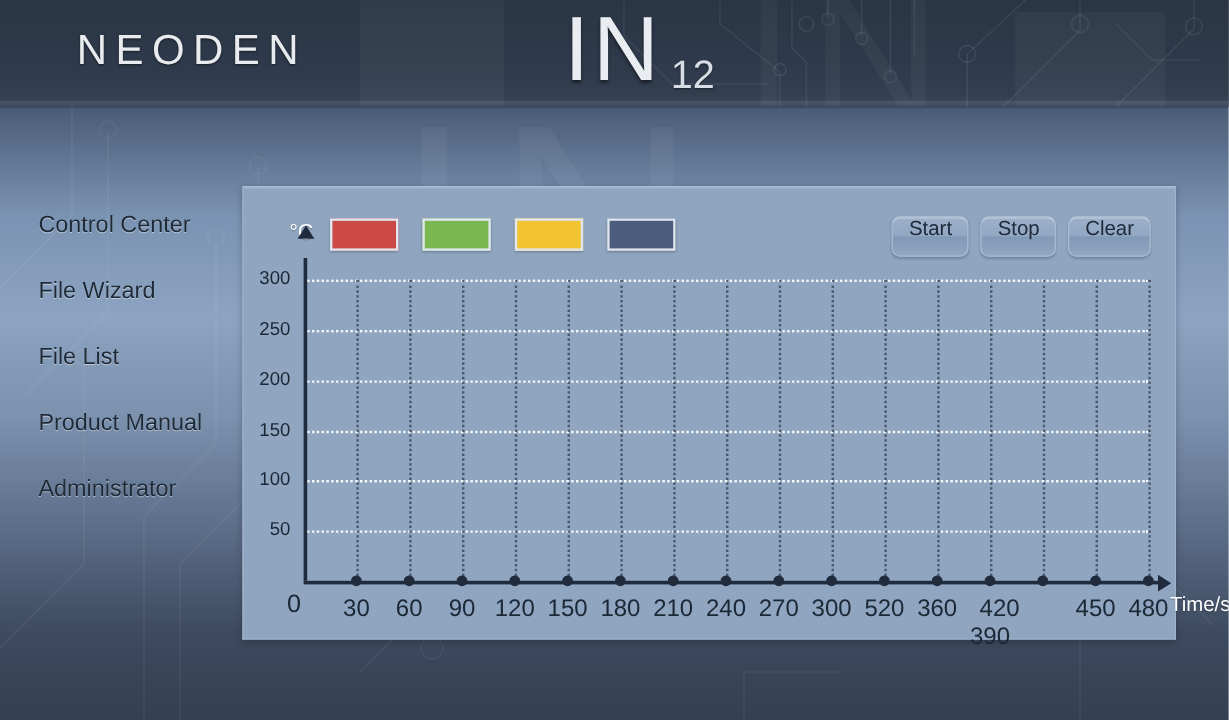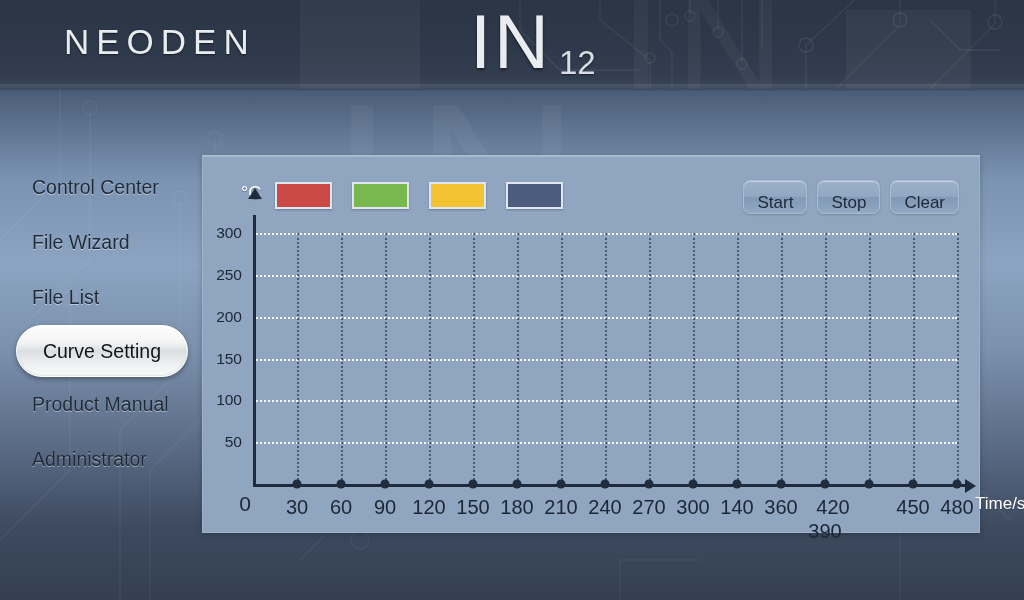--- a/index.html
+++ b/index.html
@@ -137,21 +137,21 @@
   .swatch {
     width: 57px; height: 27px; margin-right: 20px;
     border: 2px solid #dfe6ef;
     box-shadow: 0 1px 2px rgba(0,0,0,0.25);
   }
 
   .btn-row { position: absolute; right: 20px; top: 24px; display: flex; gap: 10px; }
   .btn {
     min-width: 58px; height: 34px;
     padding: 0 13px;
-    display: flex; align-items: flex-end; justify-content: center;
+    display: flex; align-items: flex-start; justify-content: center;
     font-size: 17px; color: #1d2838;
     border-radius: 7px;
     border: 1px solid #a9bcd2;
     background: linear-gradient(to bottom, #9cb0ca 0%, #92a7c2 48%, #8199b7 52%, #92a8c3 100%);
     box-shadow: inset 0 1px 0 rgba(255,255,255,0.45), 0 1px 2px rgba(0,0,0,0.18);
     cursor: pointer;
   }
 
   
   #plot {
@@ -297,23 +297,20 @@
   <nav id="sidebar">
       <div class="nav-item">
         <span>Control Center</span>
       </div>
       <div class="nav-item">
         <span>File Wizard</span>
       </div>
       <div class="nav-item">
         <span>File List</span>
       </div>
-      <div class="nav-item active">
-        <span>Curve Setting</span>
-      </div>
       <div class="nav-item">
         <span>Product Manual</span>
       </div>
       <div class="nav-item">
         <span>Administrator</span>
       </div>
     </nav>
 
   <section id="panel">
 
@@ -393,21 +390,21 @@
           <div class="xtick" style="left: 264px;">180</div>
           <div class="xdot" style="left: 308px;"></div>
           <div class="xtick" style="left: 308px;">210</div>
           <div class="xdot" style="left: 352px;"></div>
           <div class="xtick" style="left: 352px;">240</div>
           <div class="xdot" style="left: 396px;"></div>
           <div class="xtick" style="left: 396px;">270</div>
           <div class="xdot" style="left: 440px;"></div>
           <div class="xtick" style="left: 440px;">300</div>
           <div class="xdot" style="left: 484px;"></div>
-          <div class="xtick" style="left: 484px;">140</div>
+          <div class="xtick" style="left: 484px;">520</div>
           <div class="xdot" style="left: 528px;"></div>
           <div class="xtick" style="left: 528px;">360</div>
           <div class="xdot" style="left: 572px;"></div>
           <div class="xtick" style="left: 572px; margin-top: 24px;">390</div>
           <div class="xdot" style="left: 616px;"></div>
           <div class="xtick" style="left: 580px;">420</div>
           <div class="xdot" style="left: 660px;"></div>
           <div class="xtick" style="left: 660px;">450</div>
           <div class="xdot" style="left: 704px;"></div>
           <div class="xtick" style="left: 704px;">480</div>

